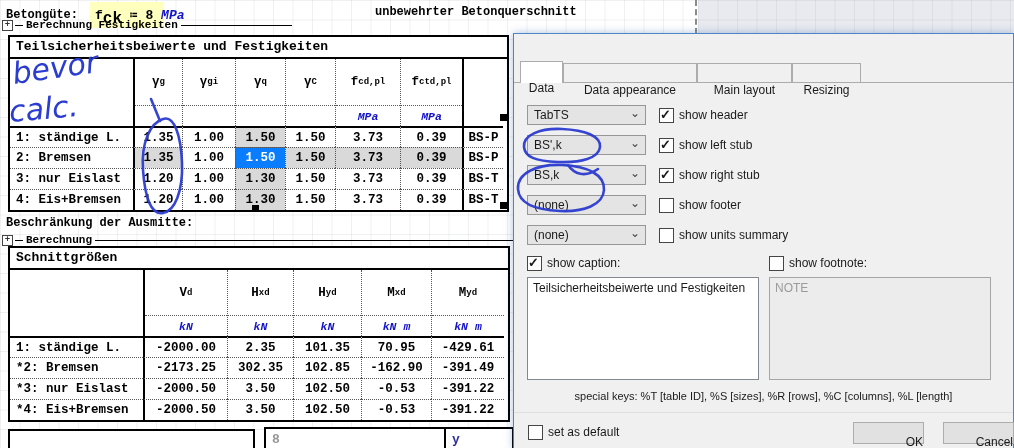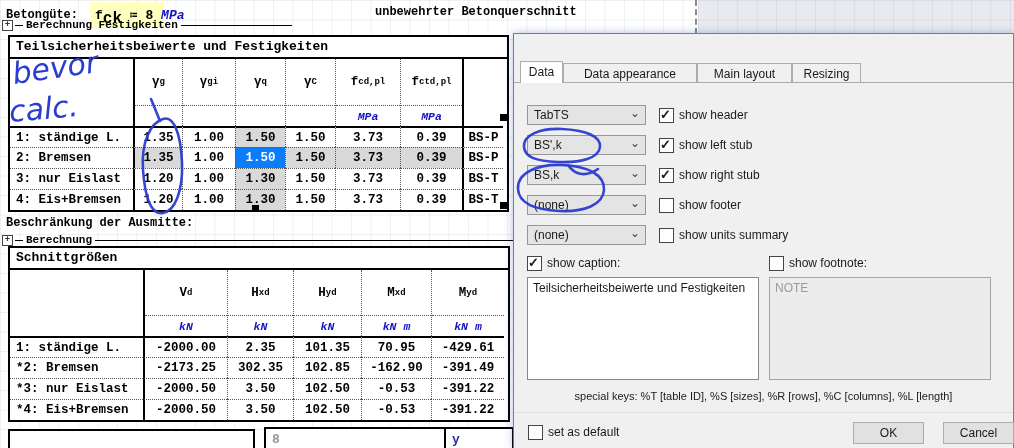--- a/index.html
+++ b/index.html
@@ -55,37 +55,37 @@
   #pagebreak{left:695px;top:0;height:34px;border-left:2px dashed #8a8a8a;}
 
   
   #dialog{left:513px;top:33px;width:499px;height:414px;background:#f0f0f0;
     border:1px solid #4a86c8;box-shadow:0 0 8px rgba(30,80,160,.35);z-index:10;font-size:12px;color:#1a1a1a;}
   #dlg-title{position:absolute;left:0;top:0;right:0;height:29px;background:#fff;}
   #dlg-title .t{position:absolute;left:13px;top:7px;font-size:13px;}
   #dlg-close{position:absolute;right:10px;top:5px;width:22px;height:19px;text-align:center;
     font-size:14px;color:#333;cursor:default;}
   .tab{position:absolute;top:29px;height:19px;background:#f0f0f0;border:1px solid #acacac;border-bottom:none;
-    text-align:center;font-size:12px;padding-top:3px;box-sizing:border-box;}
+    text-align:center;font-size:12px;padding-top:19px;box-sizing:border-box;}
   .tab.active{top:27px;height:22px;background:#fff;z-index:2;}
   #tabline{position:absolute;left:0;right:0;top:48px;border-top:1px solid #acacac;}
   .combo{position:absolute;left:13px;width:119px;height:20px;background:#e4e4e4;border:1px solid #979797;
     box-sizing:border-box;font-size:12px;}
   .combo .cval{position:absolute;left:6px;top:2px;}
   .combo .chev{position:absolute;right:5px;top:0px;color:#444;font-size:12px;}
   .cb{position:absolute;width:13px;height:13px;background:#fff;border:1px solid #454545;box-sizing:content-box;}
   .cb .tick{position:absolute;left:0px;top:-2px;font-size:13px;font-weight:700;color:#1a1a1a;}
   .cblabel{position:absolute;font-size:12px;white-space:nowrap;}
   .textbox{position:absolute;top:243px;height:103px;background:#fff;border:1px solid #828790;
     font-size:12px;padding:3px 5px;box-sizing:border-box;overflow:hidden;}
   .textbox.disabled{background:#ececec;border-color:#a5a5a5;color:#9b9b9b;}
   #specialkeys{position:absolute;left:0;right:0;top:356px;text-align:center;font-size:11px;color:#1a1a1a;}
   #dlg-sep{position:absolute;left:0;right:0;top:378px;border-top:1px solid #dfdfdf;}
   .btn{position:absolute;top:388px;width:71px;height:22px;background:#e1e1e1;border:1px solid #adadad;
-    box-sizing:border-box;text-align:center;padding-top:3px;font-size:12px;}
+    box-sizing:border-box;text-align:right;padding-top:12px;font-size:12px;}
 
   
   #ink{position:absolute;left:0;top:0;width:1014px;height:448px;z-index:20;pointer-events:none;}
 </style>
 </head>
 <body>
 
 <div id="stage">
 
   <div class="abs" id="hl-yellow"></div>

